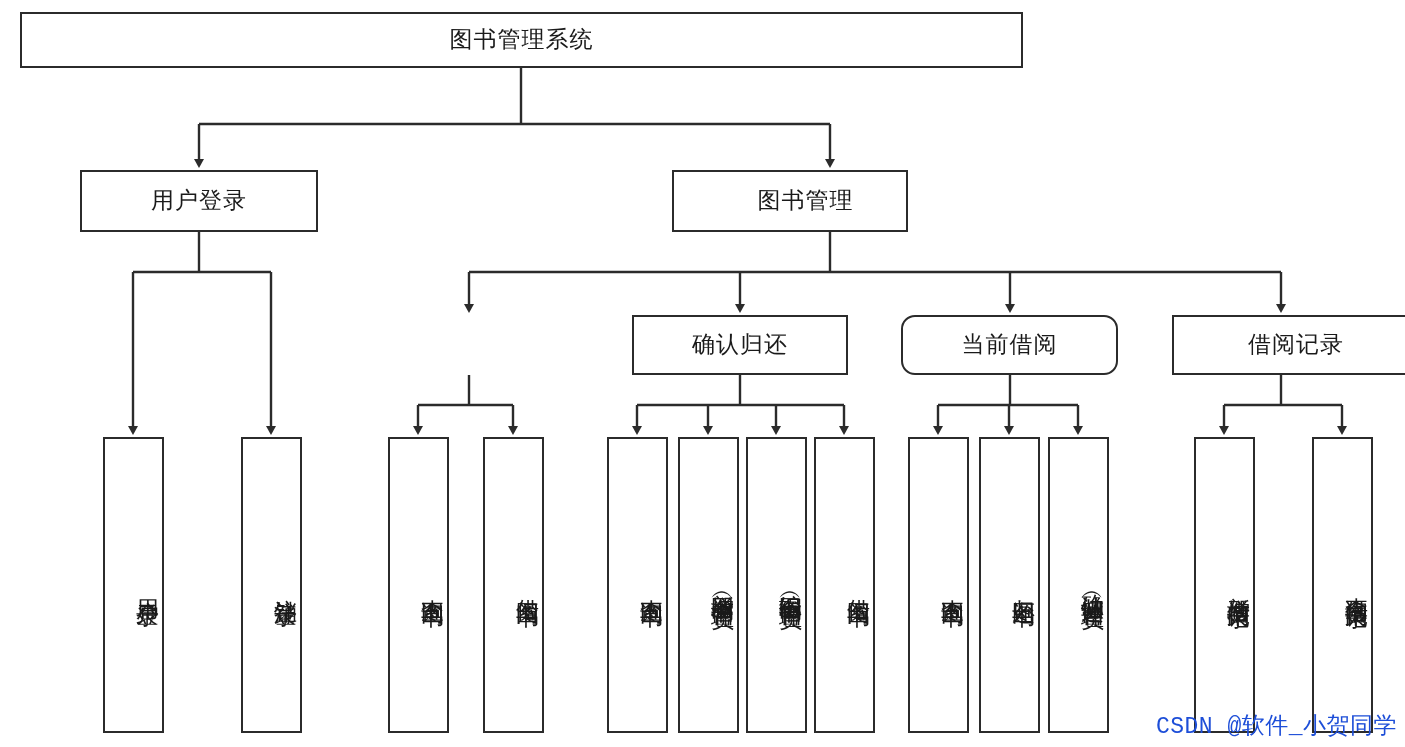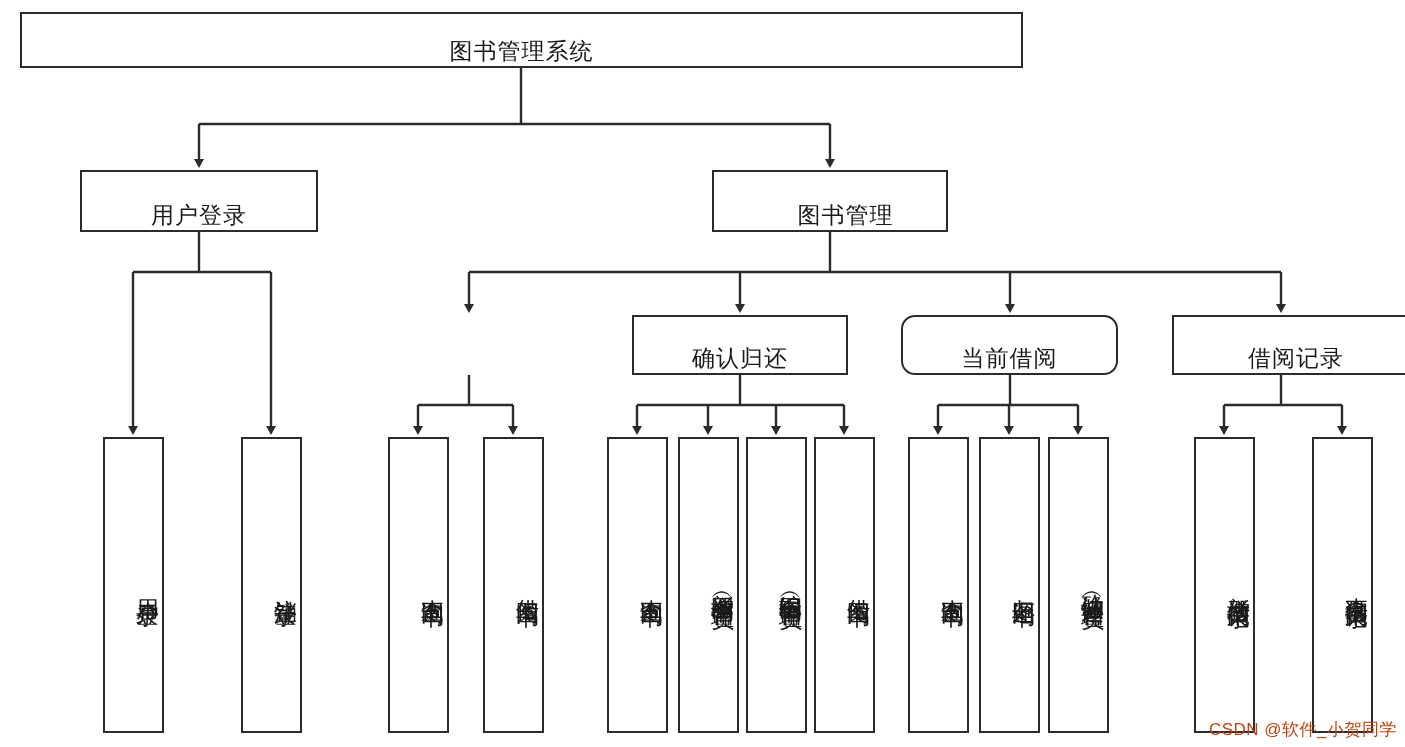--- a/index.html
+++ b/index.html
@@ -24,21 +24,21 @@
     width: 1405px;
     height: 747px;
     pointer-events: none;
   }
   .node {
     position: absolute;
     box-sizing: border-box;
     border: 2px solid #2b2b2b;
     background: #ffffff;
     display: flex;
-    align-items: flex-end;
+    align-items: center;
     justify-content: center;
     color: #1a1a1a;
   }
   .node.horiz {
     font-size: 23px;
     letter-spacing: 1px;
     line-height: 1.2;
   }
   .node.vert {
     writing-mode: vertical-rl;
@@ -53,25 +53,26 @@
   }
   .node.vert > span {
     writing-mode: vertical-rl;
     text-orientation: upright;
     display: block;
   }
   #watermark {
     position: absolute;
     right: 8px;
     bottom: 6px;
-    font-size: 17px;
-    color: #c2410c;
+    font-size: 23px;
+    color: #1d4ed8;
     letter-spacing: 0.5px;
     white-space: nowrap;
     user-select: none;
+    font-family: Liberation Mono, monospace;
   }
 </style>
 </head>
 <body>
 
 <div id="canvas">
 
   <svg class="connectors" viewBox="0 0 1405 747" xmlns="http://www.w3.org/2000/svg">
     <defs>
       <marker id="arrow" markerWidth="9" markerHeight="10" refX="1" refY="5" orient="auto" markerUnits="userSpaceOnUse">
@@ -122,21 +123,21 @@
     </g>
   </svg>
 
   <div class="node horiz" style="left:20px; top:12px; width:1003px; height:56px;">
     <span>图书管理系统</span>
   </div>
 
   <div class="node horiz" style="left:80px; top:170px; width:238px; height:62px;">
     <span>用户登录</span>
   </div>
-  <div class="node horiz" style="left:712px; top:170px; width:236px; height:62px;padding-left:31px;">
+  <div class="node horiz" style="left:672px; top:170px; width:236px; height:62px;padding-left:31px;">
     <span>图书管理</span>
   </div>
 
   <div class="node horiz" style="left:632px; top:315px; width:216px; height:60px;">
     <span>确认归还</span>
   </div>
   <div class="node horiz" style="left:901px; top:315px; width:217px; height:60px;border-radius:14px;">
     <span>当前借阅</span>
   </div>
   <div class="node horiz" style="left:1172px; top:315px; width:248px; height:60px;">

